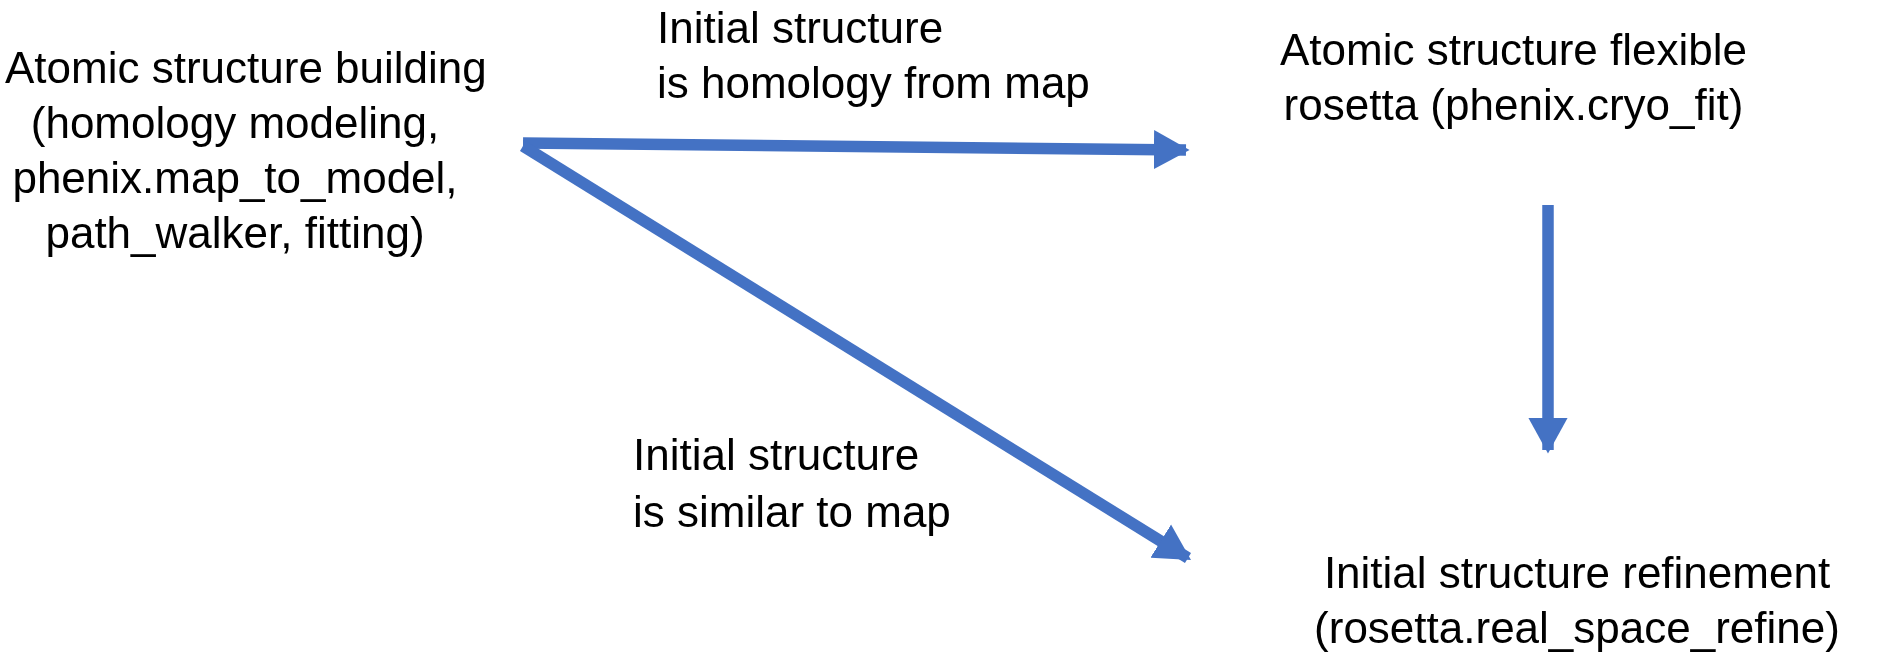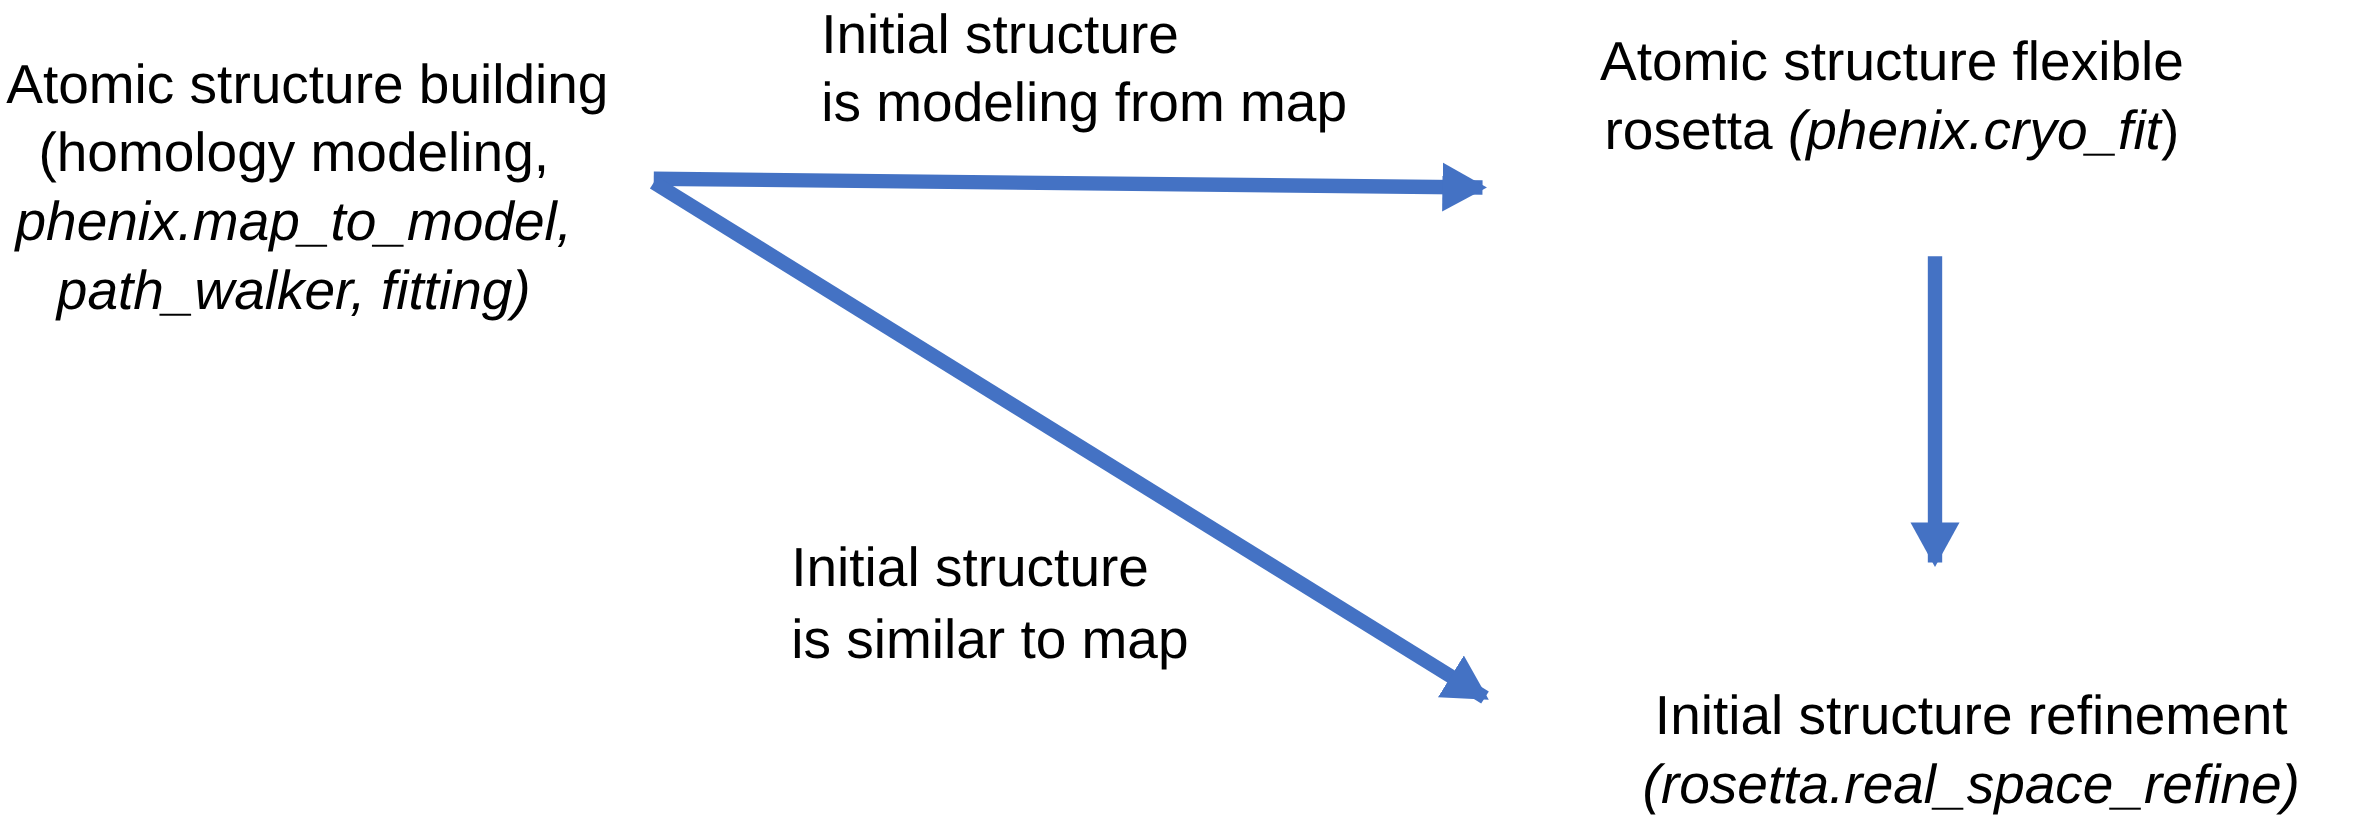--- a/index.html
+++ b/index.html
@@ -17,21 +17,21 @@
     overflow: hidden;
   }
   .txt {
     position: absolute;
     font-size: 44px;
     line-height: 55px;
     white-space: nowrap;
     color: #000000;
   }
   .center { text-align: center; }
-  .it { font-style: italic; }
+  .it { }
   #arrow-layer {
     position: absolute;
     left: 0;
     top: 0;
     width: 1884px;
     height: 662px;
   }
   
   #node-building        { left: 5px;    top: 40px;  width: 460px; }
   #label-different      { left: 657px;  top: 0px; }
@@ -57,21 +57,21 @@
 
   <div class="txt center" id="node-building">
     <div>Atomic structure building</div>
     <div>(homology modeling,</div>
     <div class="it">phenix.map_to_model,</div>
     <div class="it">path_walker, fitting)</div>
   </div>
 
   <div class="txt" id="label-different">
     <div>Initial structure</div>
-    <div>is modeling from map</div>
+    <div>is homology from map</div>
   </div>
 
   <div class="txt center" id="node-flexible">
     <div>Atomic structure flexible</div>
     <div>
       <span>rosetta </span><span class="it">(phenix.cryo_fit</span><span>)</span>
     </div>
   </div>
 
   <div class="txt" id="label-similar">

